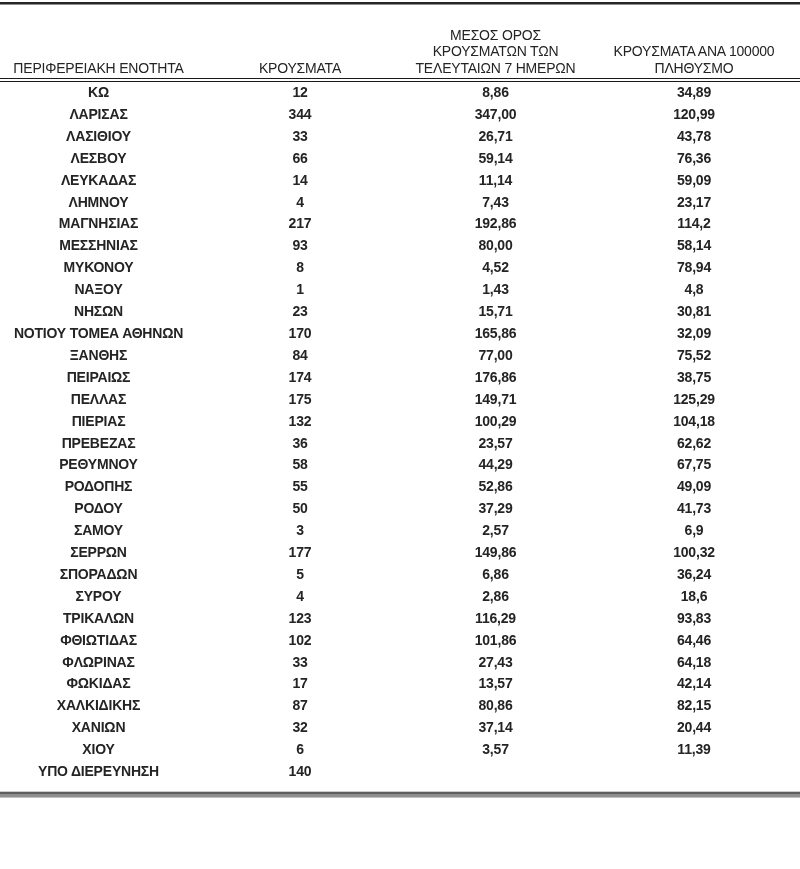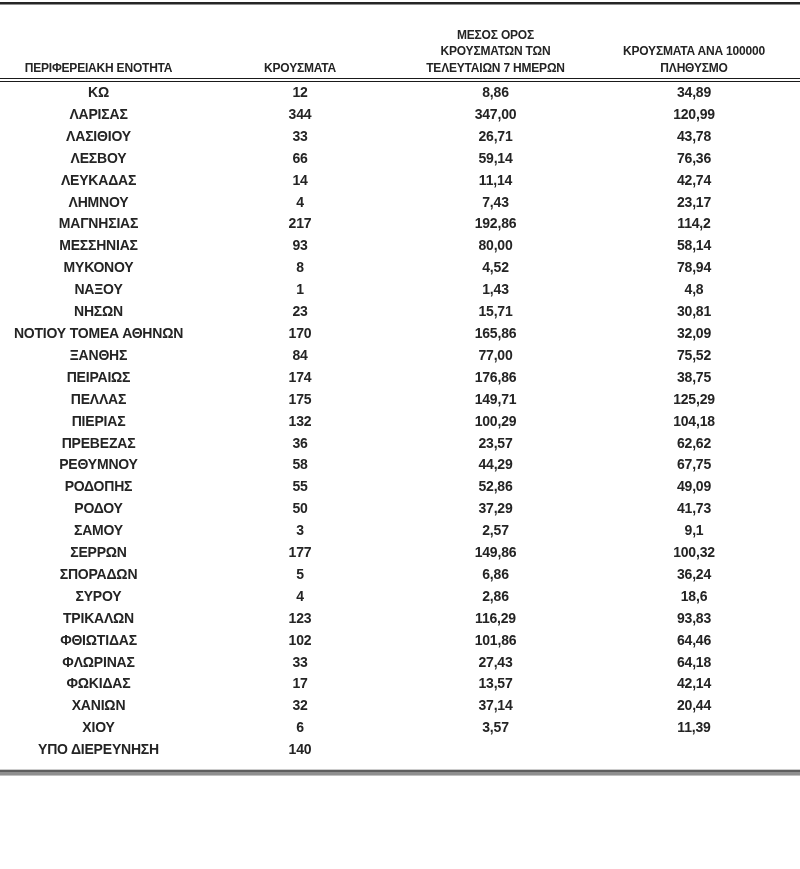--- a/index.html
+++ b/index.html
@@ -30,22 +30,22 @@
     font-size: 14px;
     letter-spacing: -0.2px;
   }
   col.c1 { width: 197px; }
   col.c2 { width: 206px; }
   col.c3 { width: 185px; }
   col.c4 { width: 212px; }
   thead th {
     vertical-align: bottom;
     text-align: center;
-    font-weight: 700;
-    font-size: 12px;
+    font-weight: 400;
+    font-size: 14px;
     line-height: 16.5px;
     height: 70px;
     padding: 0 0 2px 0;
     border-bottom: 4px double #1a1a1a;
     white-space: nowrap;
   }
   thead th .hline { display: block; }
   tbody td {
     text-align: center;
     height: 21.9px;
@@ -121,21 +121,21 @@
     <td>ΛΕΣΒΟΥ</td>
     <td>66</td>
     <td>59,14</td>
     <td>76,36</td>
   </tr>
 
   <tr>
     <td>ΛΕΥΚΑΔΑΣ</td>
     <td>14</td>
     <td>11,14</td>
-    <td>42,74</td>
+    <td>59,09</td>
   </tr>
 
   <tr>
     <td>ΛΗΜΝΟΥ</td>
     <td>4</td>
     <td>7,43</td>
     <td>23,17</td>
   </tr>
 
   <tr>
@@ -235,21 +235,21 @@
     <td>ΡΟΔΟΥ</td>
     <td>50</td>
     <td>37,29</td>
     <td>41,73</td>
   </tr>
 
   <tr>
     <td>ΣΑΜΟΥ</td>
     <td>3</td>
     <td>2,57</td>
-    <td>9,1</td>
+    <td>6,9</td>
   </tr>
 
   <tr>
     <td>ΣΕΡΡΩΝ</td>
     <td>177</td>
     <td>149,86</td>
     <td>100,32</td>
   </tr>
 
   <tr>
@@ -287,20 +287,26 @@
     <td>64,18</td>
   </tr>
 
   <tr>
     <td>ΦΩΚΙΔΑΣ</td>
     <td>17</td>
     <td>13,57</td>
     <td>42,14</td>
   </tr>
 
+  <tr>
+    <td>ΧΑΛΚΙΔΙΚΗΣ</td>
+    <td>87</td>
+    <td>80,86</td>
+    <td>82,15</td>
+  </tr>
 
   <tr>
     <td>ΧΑΝΙΩΝ</td>
     <td>32</td>
     <td>37,14</td>
     <td>20,44</td>
   </tr>
 
   <tr>
     <td>ΧΙΟΥ</td>

